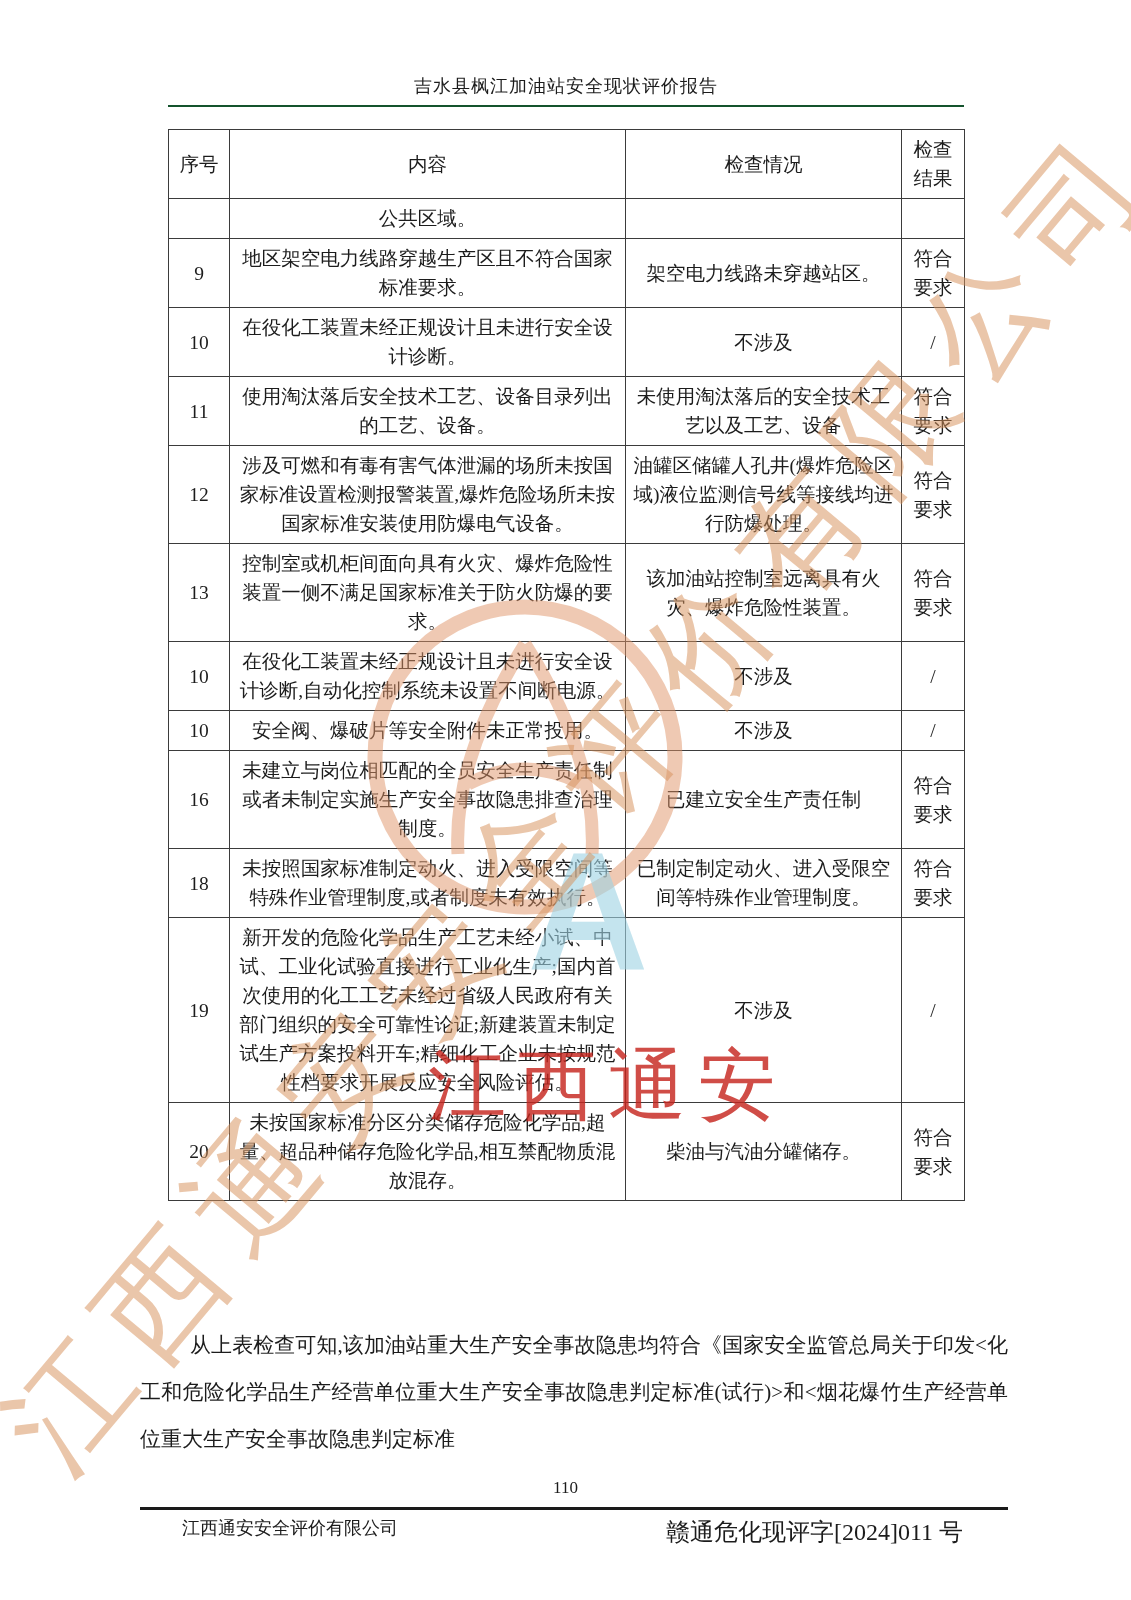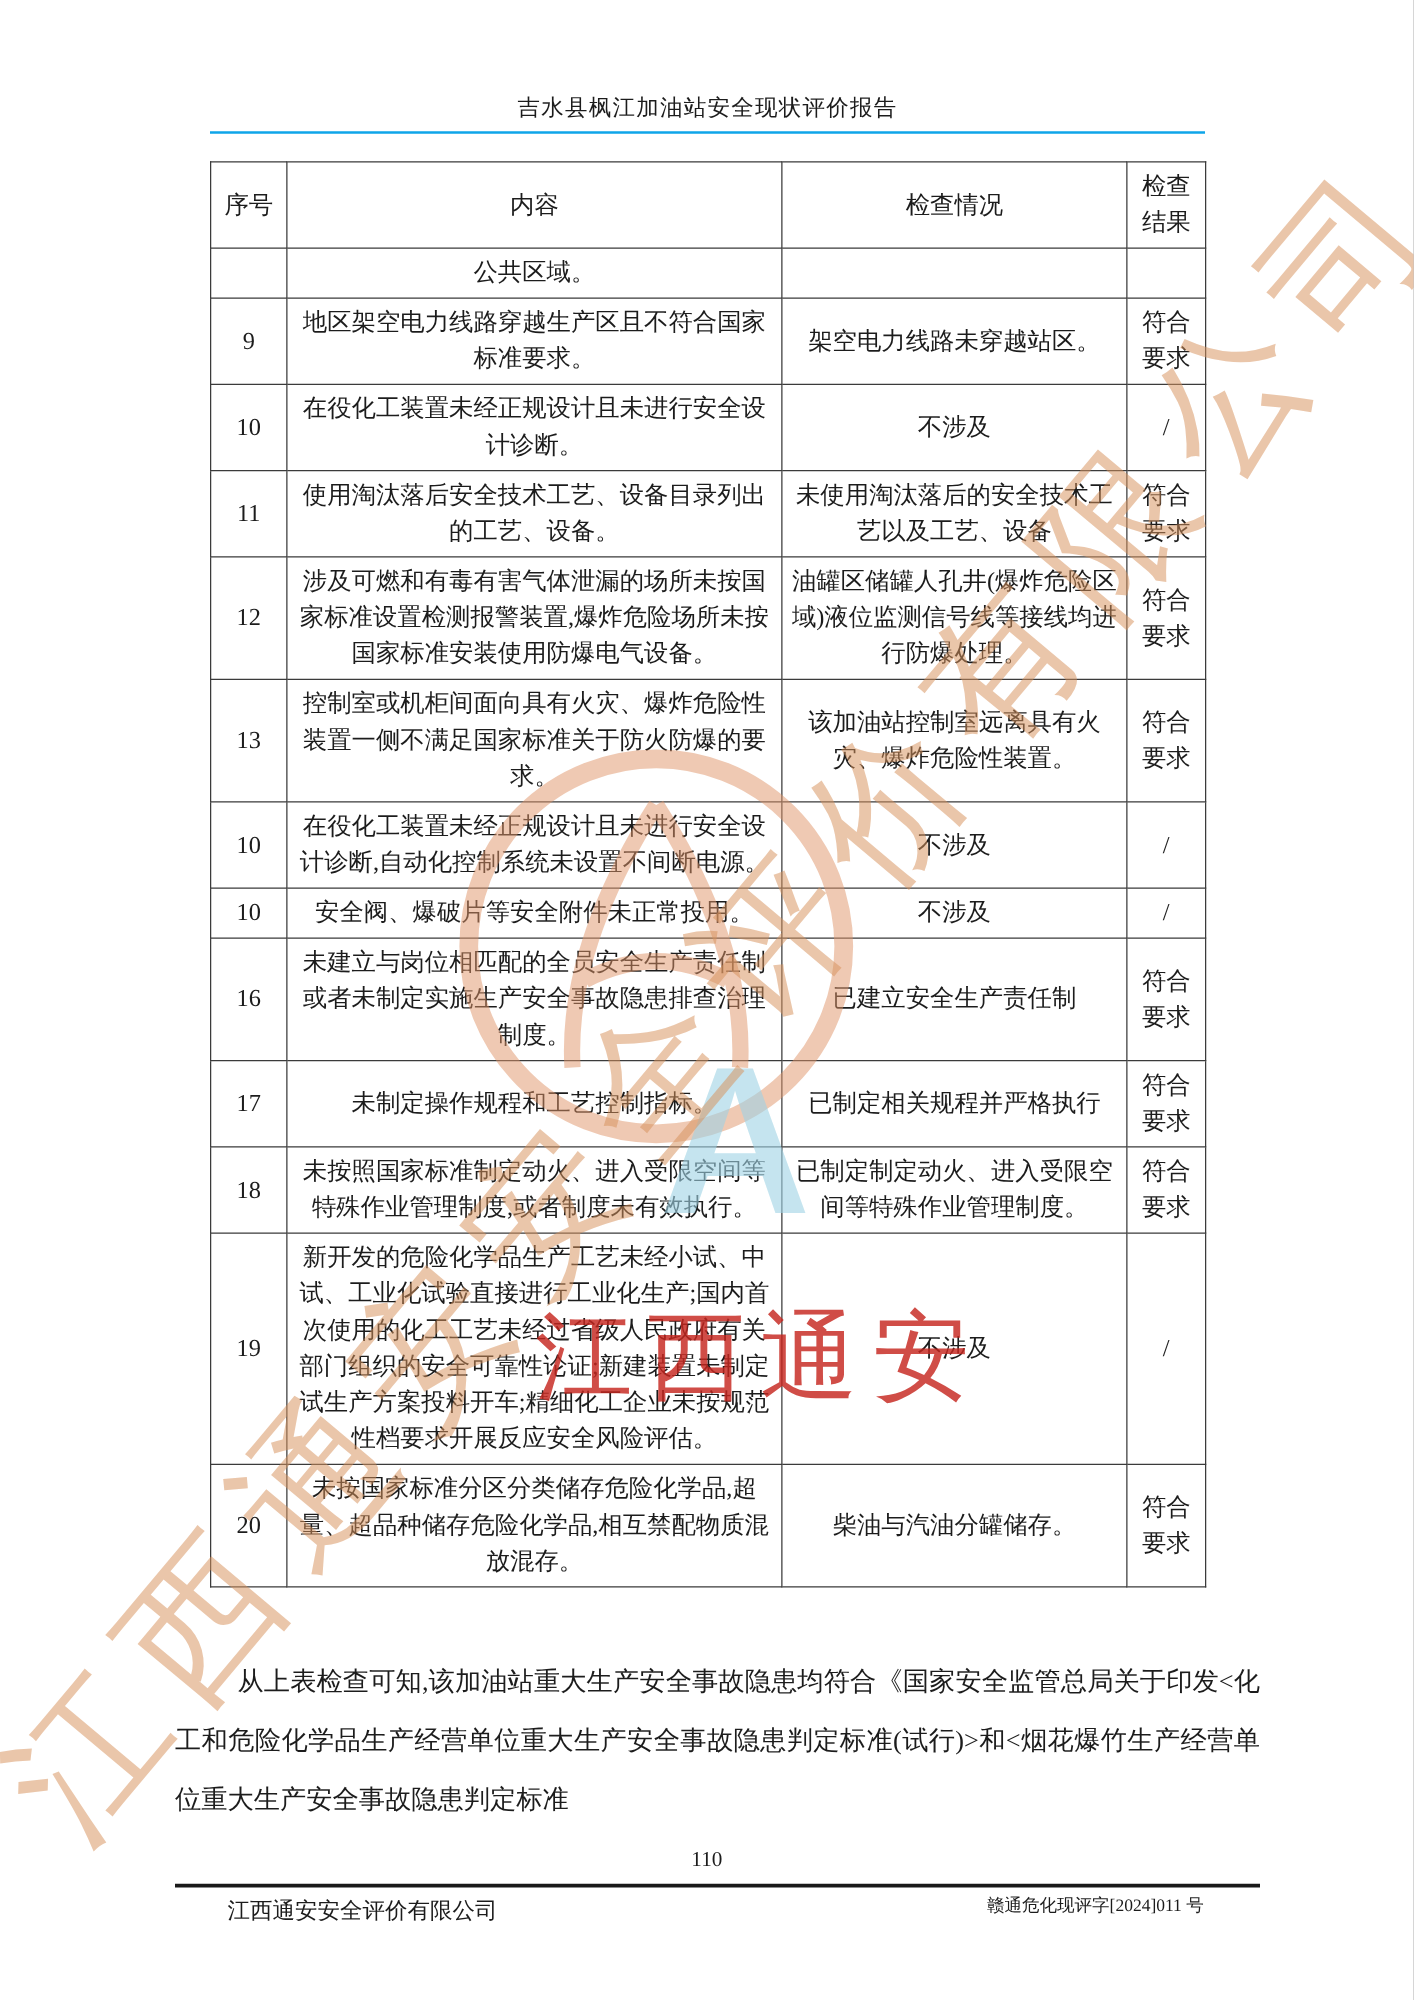--- a/index.html
+++ b/index.html
@@ -19,21 +19,21 @@
   
   .doc-header {
     position: absolute;
     top: 74px;
     left: 168px;
     width: 796px;
     text-align: center;
     font-size: 18px;
     letter-spacing: 1px;
     padding-bottom: 7px;
-    border-bottom: 2px solid #0ea5e9;
+    border-bottom: 2px solid #14532d;
     z-index: 1;
   }
 
   
   .content {
     position: absolute;
     top: 129px;
     left: 168px;
     width: 796px;
     z-index: 1;
@@ -94,21 +94,21 @@
     position: absolute;
     top: 1516px;
     left: 182px;
     font-size: 18px;
     z-index: 1;
   }
   .footer-right {
     position: absolute;
     top: 1516px;
     right: 168px;
-    font-size: 14px;
+    font-size: 24px;
     z-index: 1;
   }
 
   
   .wm-diagonal {
     position: absolute;
     left: 580px;
     top: 800px;
     transform: translate(-50%, -50%) rotate(-50deg);
     white-space: nowrap;
@@ -213,26 +213,20 @@
             <td class="col-situation">不涉及</td>
             <td class="col-result">/</td>
           </tr>
           <tr>
             <td class="col-no">16</td>
             <td class="col-content">未建立与岗位相匹配的全员安全生产责任制或者未制定实施生产安全事故隐患排查治理制度。</td>
             <td class="col-situation">已建立安全生产责任制</td>
             <td class="col-result">符合要求</td>
           </tr>
           <tr>
-            <td class="col-no">17</td>
-            <td class="col-content">未制定操作规程和工艺控制指标。</td>
-            <td class="col-situation">已制定相关规程并严格执行</td>
-            <td class="col-result">符合要求</td>
-          </tr>
-          <tr>
             <td class="col-no">18</td>
             <td class="col-content">未按照国家标准制定动火、进入受限空间等特殊作业管理制度,或者制度未有效执行。</td>
             <td class="col-situation">已制定制定动火、进入受限空间等特殊作业管理制度。</td>
             <td class="col-result">符合要求</td>
           </tr>
           <tr>
             <td class="col-no">19</td>
             <td class="col-content">新开发的危险化学品生产工艺未经小试、中试、工业化试验直接进行工业化生产;国内首次使用的化工工艺未经过省级人民政府有关部门组织的安全可靠性论证;新建装置未制定试生产方案投料开车;精细化工企业未按规范性档要求开展反应安全风险评估。</td>
             <td class="col-situation">不涉及</td>
             <td class="col-result">/</td>

